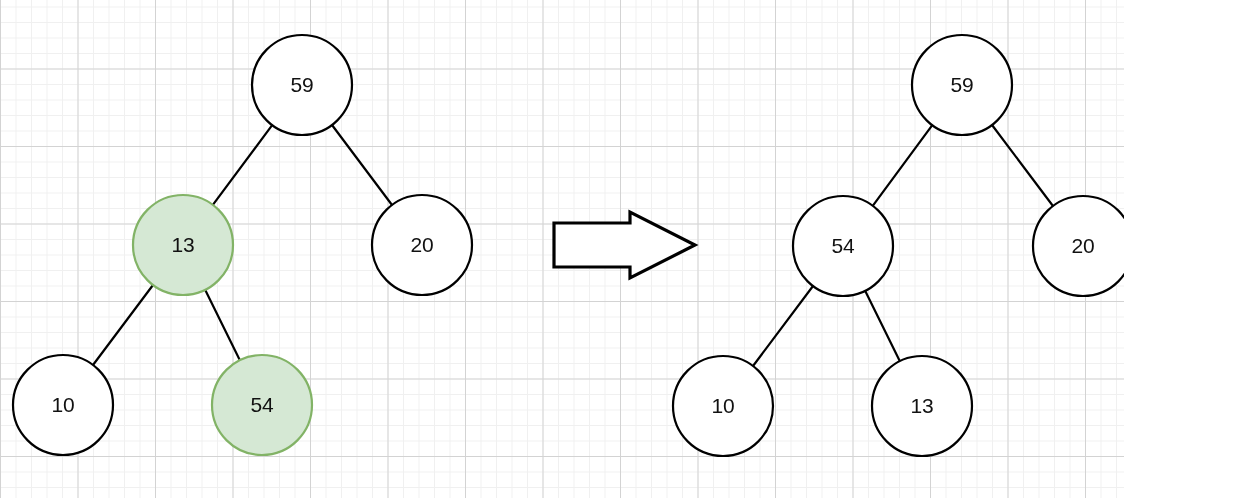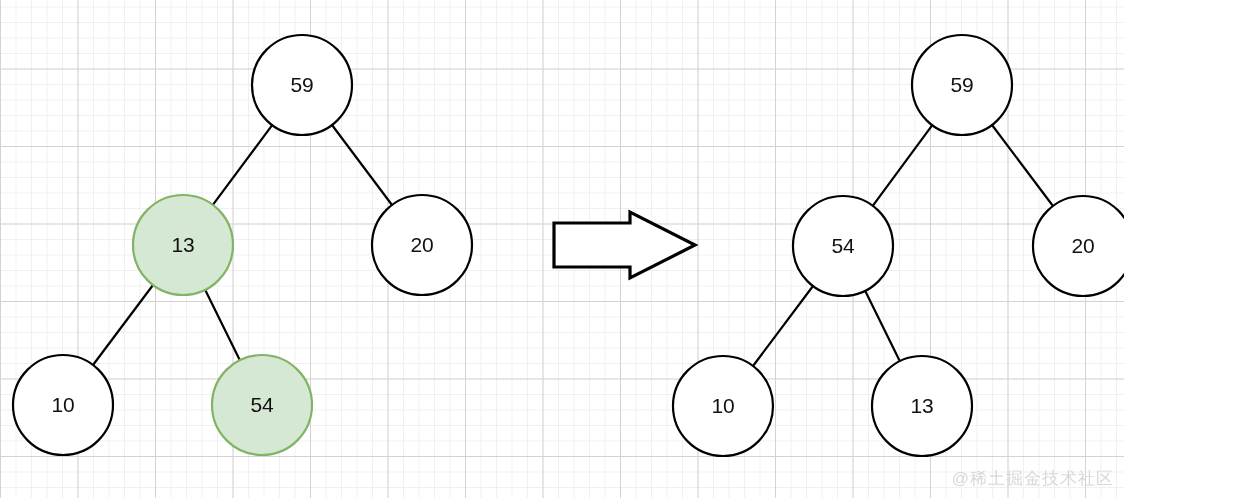--- a/index.html
+++ b/index.html
@@ -142,15 +142,14 @@
           <text x="723" y="407" class="node-label">10</text>
         </g>
         <g>
           <circle cx="922" cy="406" r="50" class="node-circle plain"></circle>
           <text x="922" y="407" class="node-label">13</text>
         </g>
       </g>
 
   </svg>
 
-  <div class="watermark-text">@稀土掘金技术社区</div>
 
 </div>
 
 </body></html>

